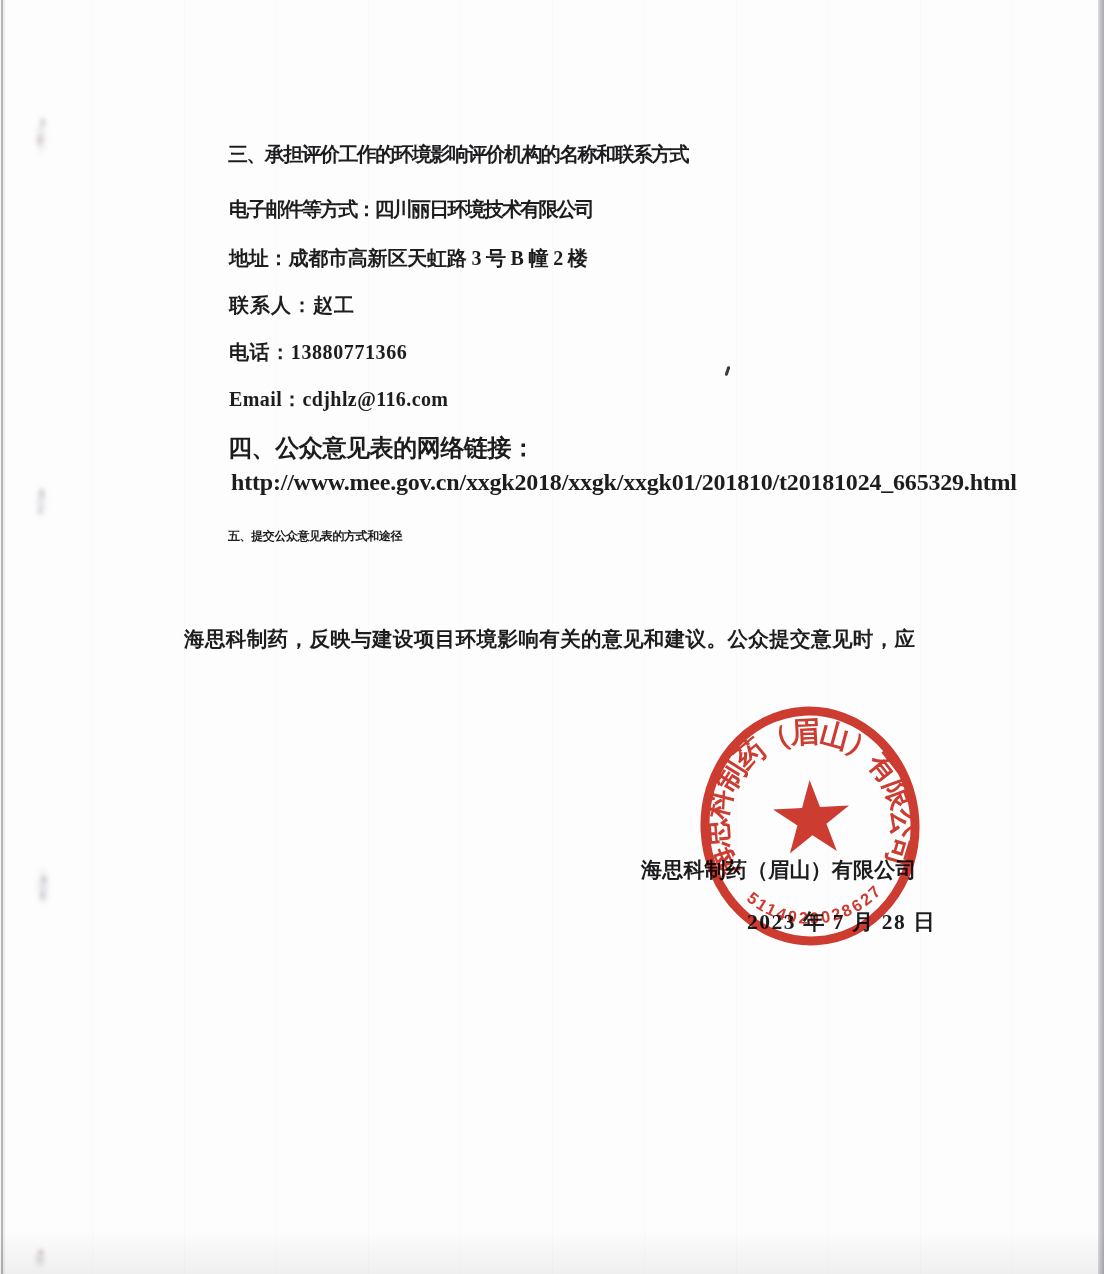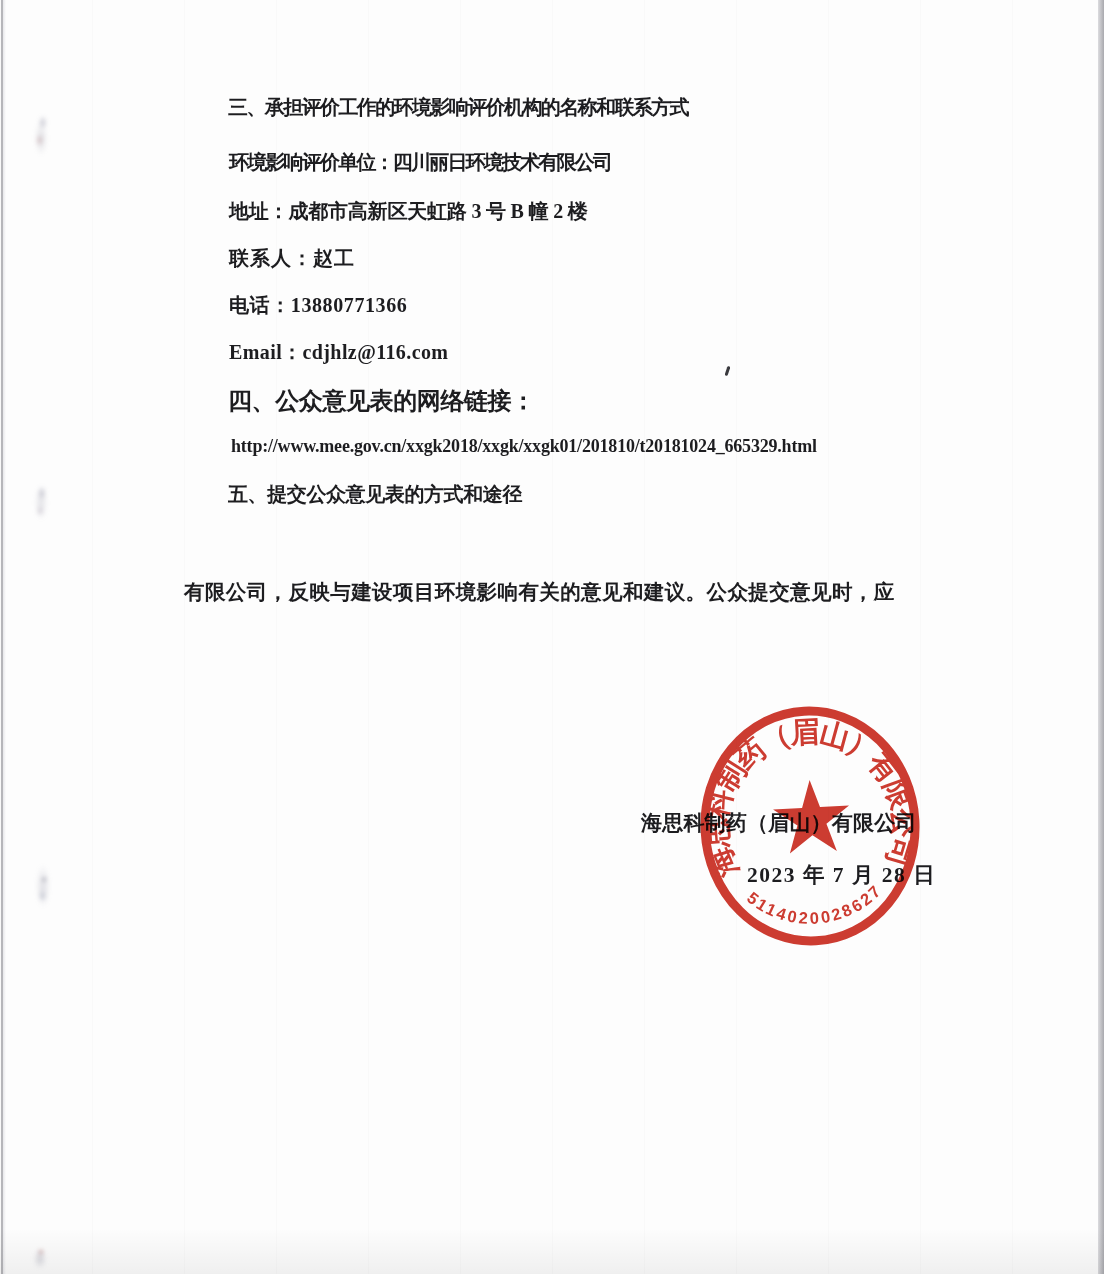--- a/index.html
+++ b/index.html
@@ -26,33 +26,33 @@
   }
   .edge-right{
     position:absolute;left:1098px;top:0;bottom:0;width:6px;
     background:linear-gradient(to right,#dcdcdf,#a9a9ae);
   }
   .bottom-shade{
     position:absolute;left:0;right:0;bottom:0;height:46px;
     background:linear-gradient(to bottom, rgba(0,0,0,0), rgba(0,0,0,0.055));
   }
   .tline{
-    position:absolute;white-space:nowrap;color:#1d1d20;
+    position:absolute;white-space:nowrap;color:#1d1d20;margin-top:47px;
   }
   .b{font-weight:700;}
   .sb{font-weight:600;}
   #l1 {left:228px;top:94px; font-size:20px;letter-spacing:-1.6px;}
   #l2 {left:229px;top:149px;font-size:20px;letter-spacing:-1.8px;}
   #l3 {left:229px;top:198px;font-size:20px;letter-spacing:-0.2px;}
   #l4 {left:229px;top:245px;font-size:20px;letter-spacing:1px;}
   #l5 {left:229px;top:292px;font-size:20px;letter-spacing:0.6px;}
   #l6 {left:229px;top:339px;font-size:20px;letter-spacing:0.4px;}
   #l7 {left:228px;top:385px;font-size:24px;letter-spacing:-0.4px;text-align:center;}
-  #l8 {left:231px;top:436px;font-size:18px;letter-spacing:-0.2px;}
-  #l9 {left:228px;top:481px;font-size:20px;letter-spacing:-0.4px;font-family:Liberation Mono, monospace;}
+  #l8 {left:231px;top:422px;font-size:24px;letter-spacing:-0.2px;}
+  #l9 {left:228px;top:481px;font-size:12px;letter-spacing:-0.4px;font-family:Liberation Mono, monospace;}
   #l10{left:218px;top:530px;font-size:20.5px;letter-spacing:0.4px;}
   #l11{left:184px;top:578px;font-size:20.5px;letter-spacing:0.4px;}
   #l12{left:184px;top:625px;font-size:20.5px;letter-spacing:0.4px;}
   #sig-company{left:641px;top:809px;font-size:21px;letter-spacing:0.2px;}
   #sig-date{left:747px;top:860px;font-size:21.5px;letter-spacing:1.5px;}
   .tick{
     position:absolute;left:726px;top:366px;width:3px;height:10px;
     background:#3a3a3e;border-radius:2px;transform:rotate(18deg);
   }
   .stamp{
@@ -81,29 +81,29 @@
       radial-gradient(9px 14px at 50% 55%, rgba(120,120,140,.3), transparent 72%);}
 </style>
 </head>
 <body>
 
 <div class="page">
 
   <div class="streaks"></div>
 
   <div class="tline b" id="l1">三、承担评价工作的环境影响评价机构的名称和联系方式</div>
-  <div class="tline sb" id="l2">环境影响评价单位：四川丽日环境技术有限公司</div>
+  <div class="tline sb" id="l2">电子邮件等方式：四川丽日环境技术有限公司</div>
   <div class="tline b" id="l3">地址：成都市高新区天虹路 3 号 B 幢 2 楼</div>
   <div class="tline b" id="l4">联系人：赵工</div>
   <div class="tline sb" id="l5">电话：13880771366</div>
   <div class="tline sb" id="l6">Email：cdjhlz@116.com</div>
   <div class="tline b" id="l7">四、公众意见表的网络链接：</div>
   <div class="tline b" id="l8">http://www.mee.gov.cn/xxgk2018/xxgk/xxgk01/201810/t20181024_665329.html</div>
   <div class="tline b" id="l9">五、提交公众意见表的方式和途径</div>
-  <div class="tline b" id="l11">有限公司，反映与建设项目环境影响有关的意见和建议。公众提交意见时，应</div>
+  <div class="tline b" id="l11">海思科制药，反映与建设项目环境影响有关的意见和建议。公众提交意见时，应</div>
 
   <div class="tick"></div>
 
   <div class="tline sb" id="sig-company">海思科制药（眉山）有限公司</div>
   <div class="tline sb" id="sig-date">2023 年 7 月 28 日</div>
 
   <svg class="stamp" viewBox="0 0 244 244">
     <defs>
       <path id="arcName" d="M 53.2 170.2 A 84 84 0 1 1 190.8 170.2" fill="none"></path>
       <path id="arcSerial" d="M 55.2 193.6 A 98 98 0 0 0 188.8 193.6" fill="none"></path>

